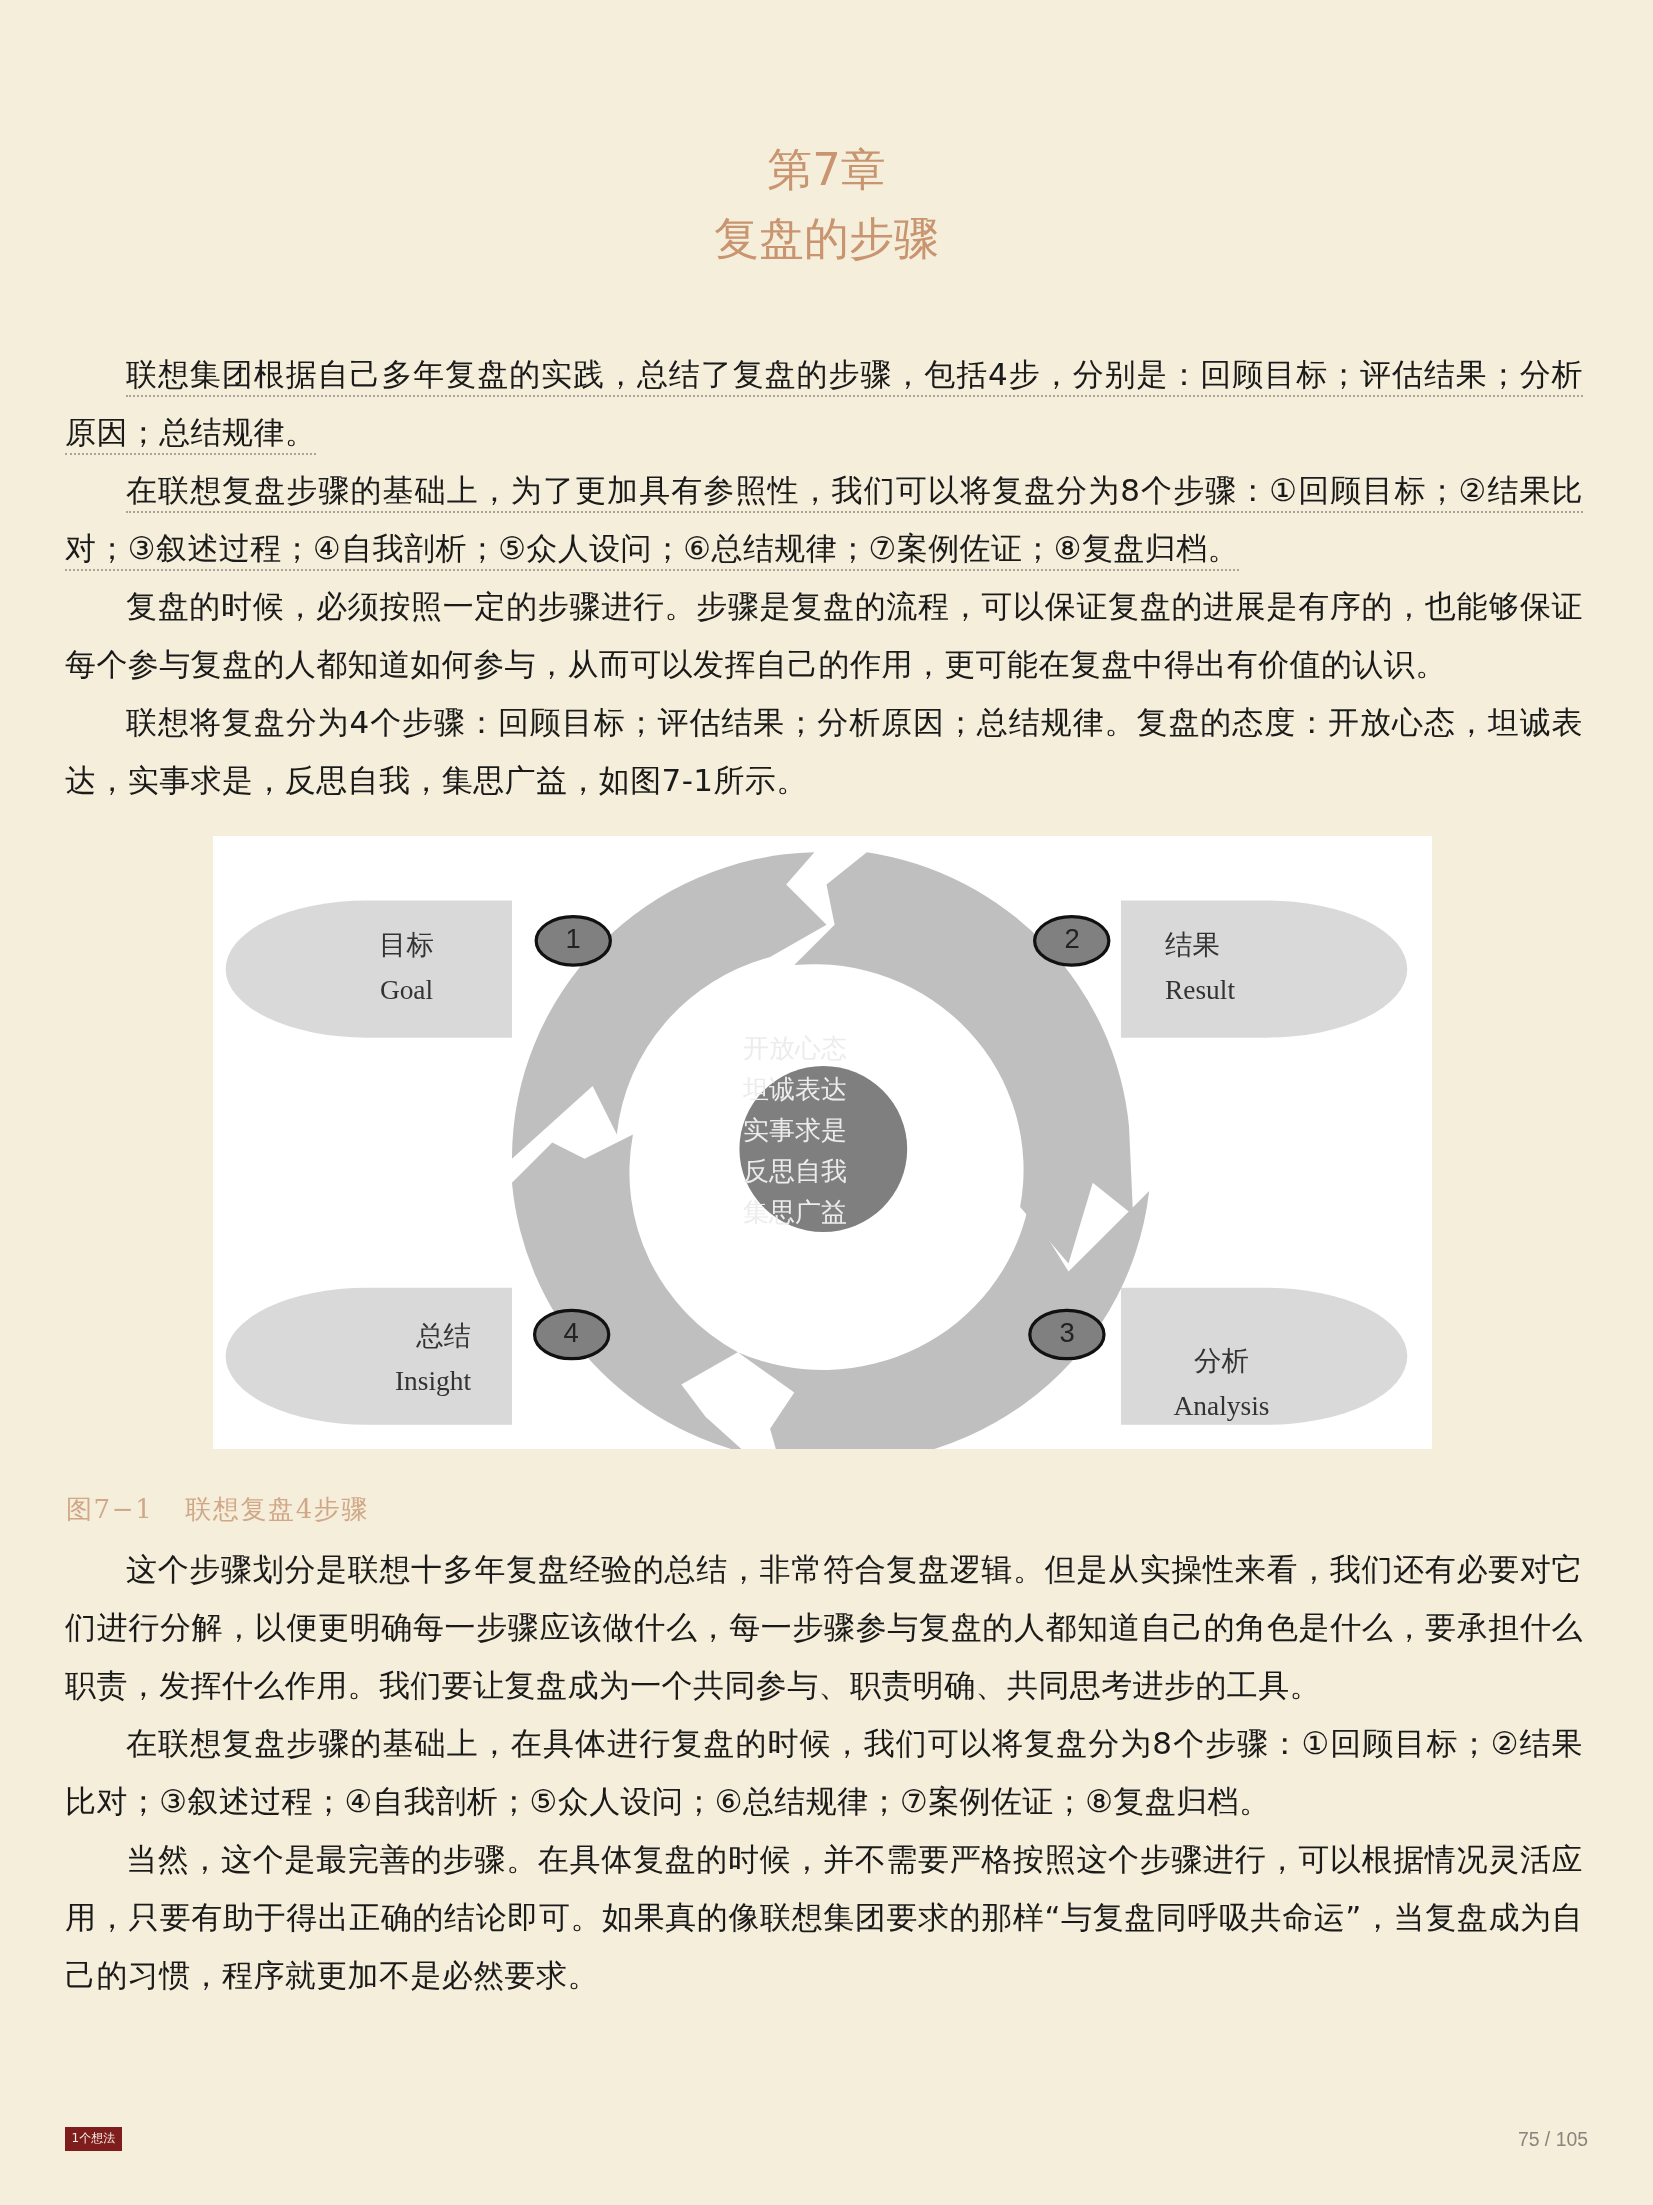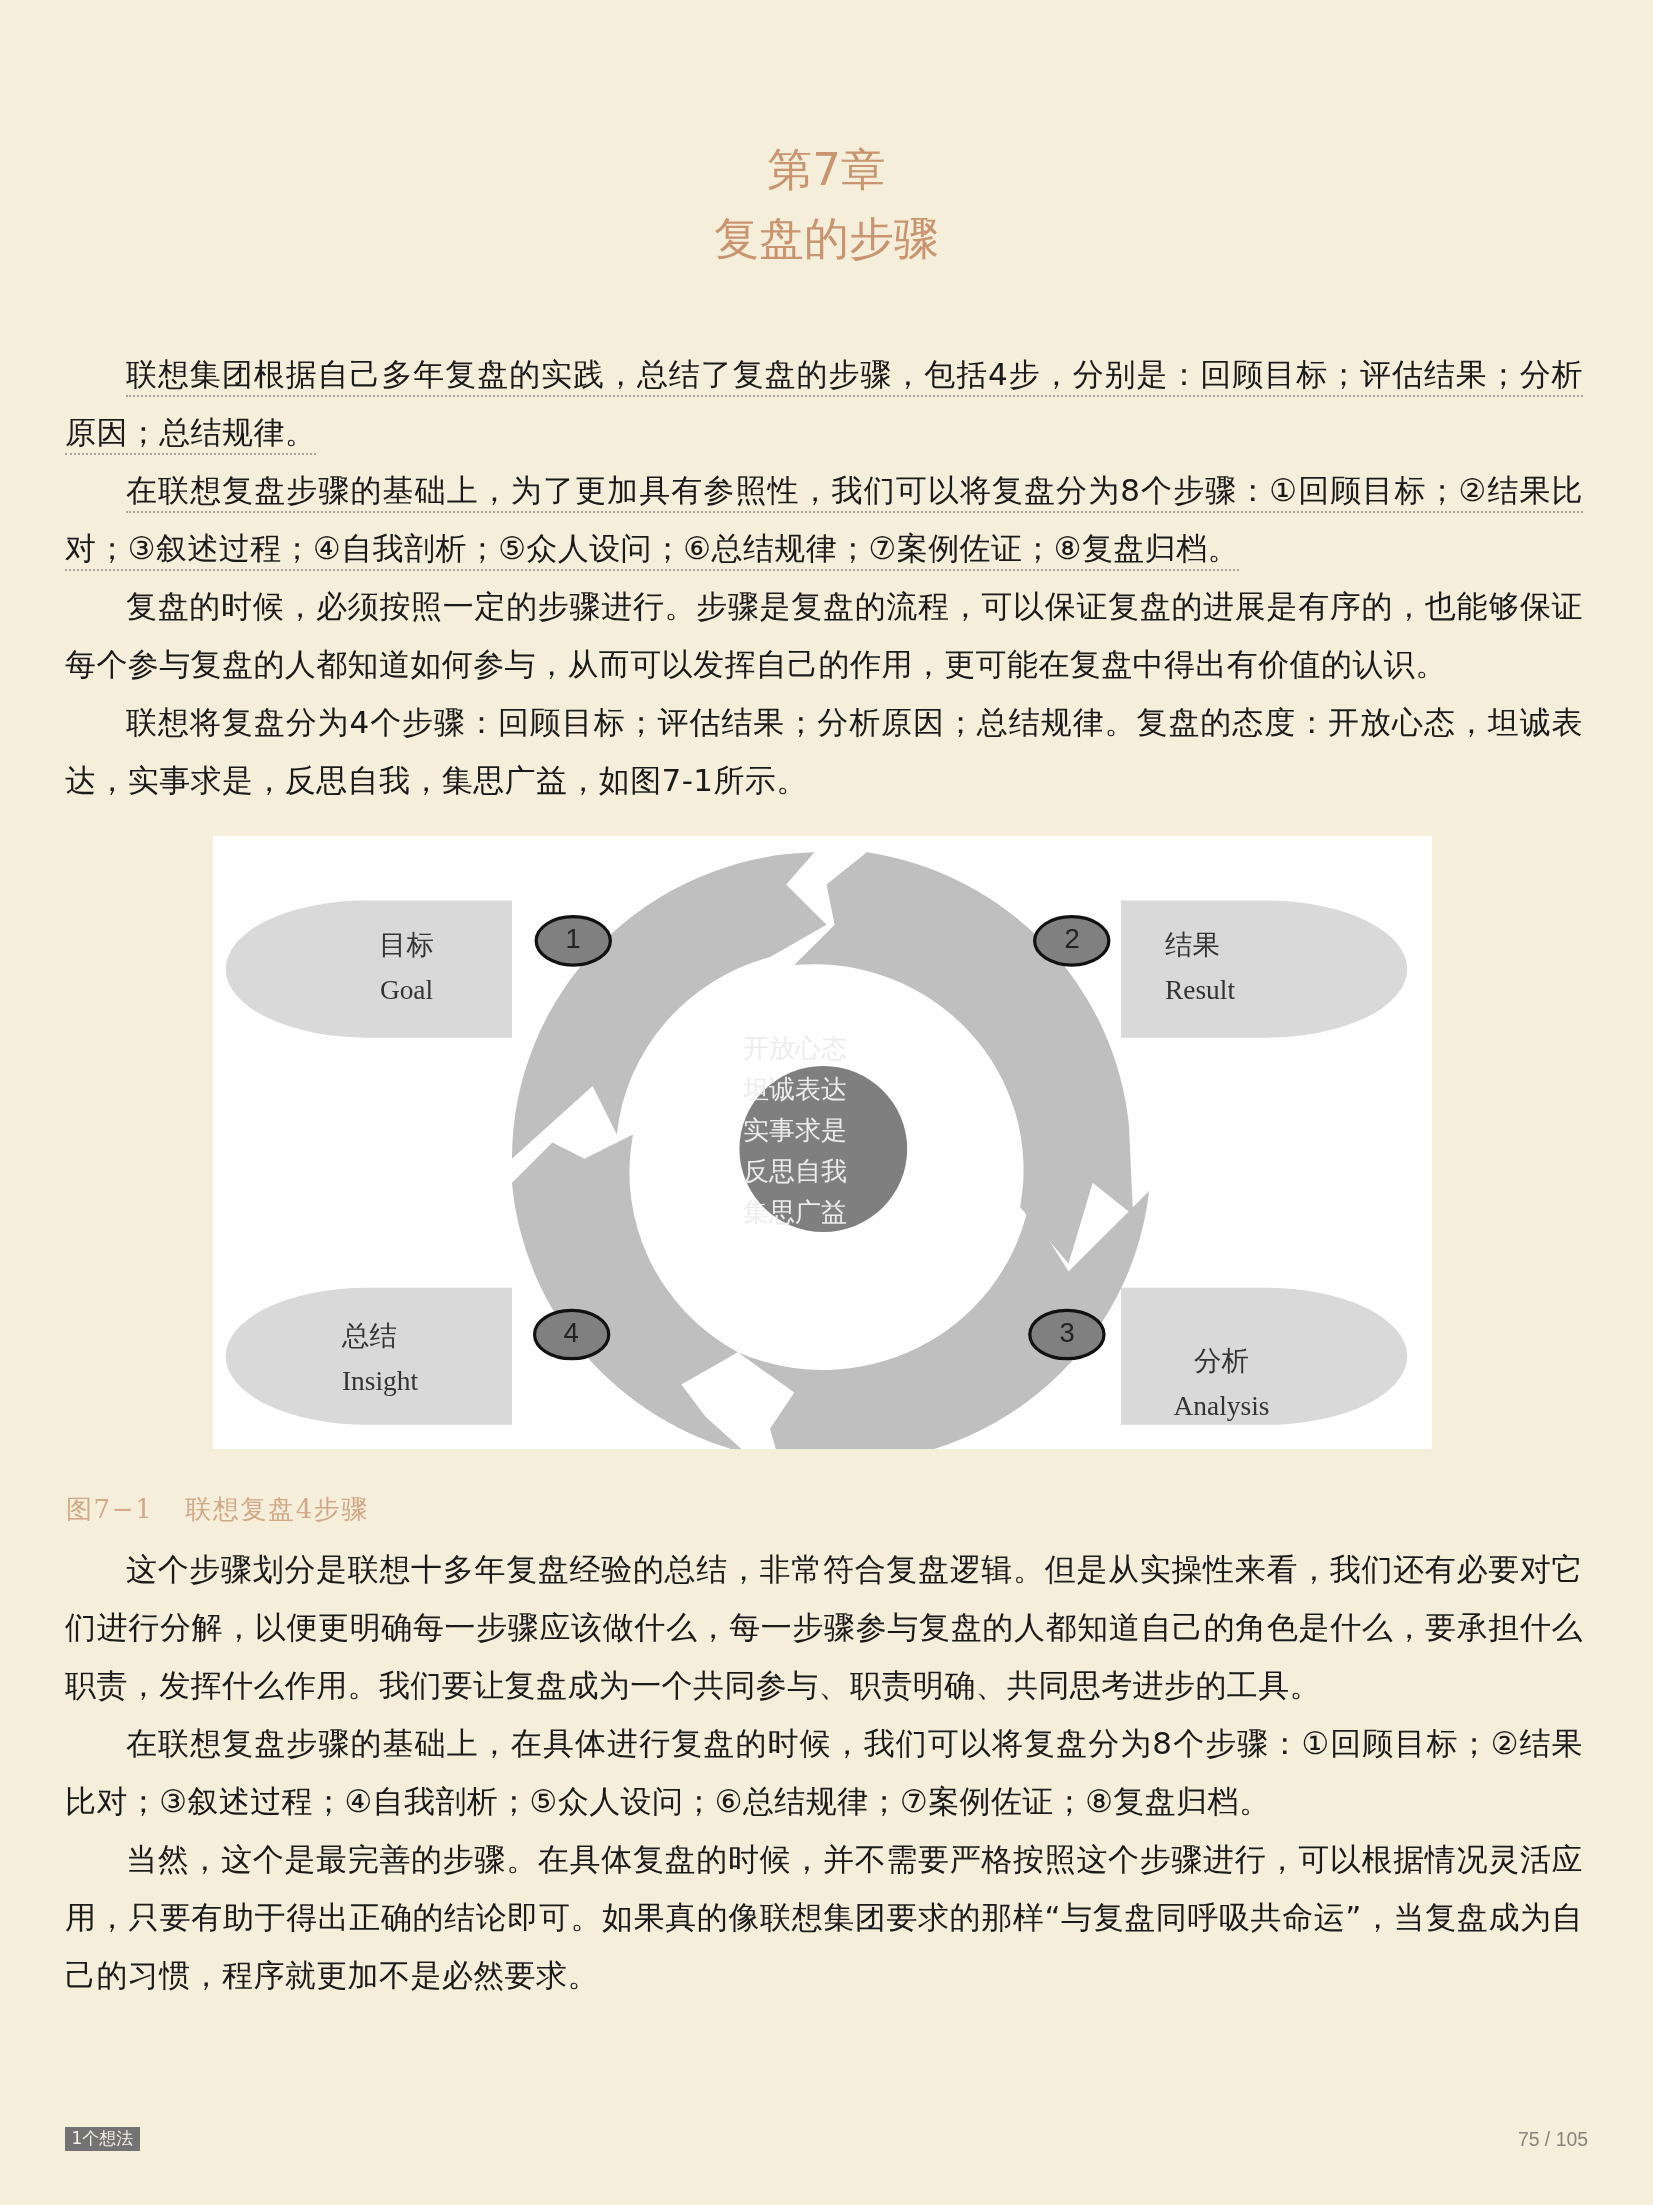--- a/index.html
+++ b/index.html
@@ -66,23 +66,23 @@
   .content2 {
     position: absolute;
     left: 65px;
     top: 1540px;
     width: 1518px;
   }
   .footer-badge {
     position: absolute;
     left: 65px;
     top: 2127px;
-    background: #737373;
+    background: #7f1d1d;
     color: #f5f1e8;
-    font-size: 17px;
+    font-size: 12px;
     padding: 2.4px 6.5px;
     line-height: 19.4px;
   }
   .page-number {
     position: absolute;
     right: 65px;
     top: 2128px;
     color: #8a857c;
     font-size: 19.4px;
     font-family: "Liberation Sans", sans-serif;
@@ -160,21 +160,21 @@
     <div style="font-size:27.4px;line-height:45px;">Goal</div>
   </div>
   <div style="position:absolute;left:952px;top:87px;width:129px;text-align:left;font-family:Liberation Serif, serif;color:#333;">
     <div style="font-size:27.4px;line-height:45px;">结果</div>
     <div style="font-size:27.4px;line-height:45px;">Result</div>
   </div>
   <div style="position:absolute;left:936px;top:503px;width:145px;text-align:center;font-family:'Liberation Serif',serif;color:#333;">
     <div style="font-size:27.4px;line-height:45px;">分析</div>
     <div style="font-size:27.4px;line-height:45px;">Analysis</div>
   </div>
-  <div style="position:absolute;left:129px;top:478px;width:129px;text-align:left;font-family:'Liberation Serif',serif;color:#333;">
+  <div style="position:absolute;left:129px;top:478px;width:129px;text-align:right;font-family:'Liberation Serif',serif;color:#333;">
     <div style="font-size:27.4px;line-height:45px;">总结</div>
     <div style="font-size:27.4px;line-height:45px;">Insight</div>
   </div>
 
   <div style="position:absolute;left:530px;top:192px;width:161px;text-align:left;color:#ececec;font-size:26px;line-height:41px;">
     <div>开放心态</div>
     <div>坦诚表达</div>
     <div>实事求是</div>
     <div>反思自我</div>
     <div>集思广益</div>

